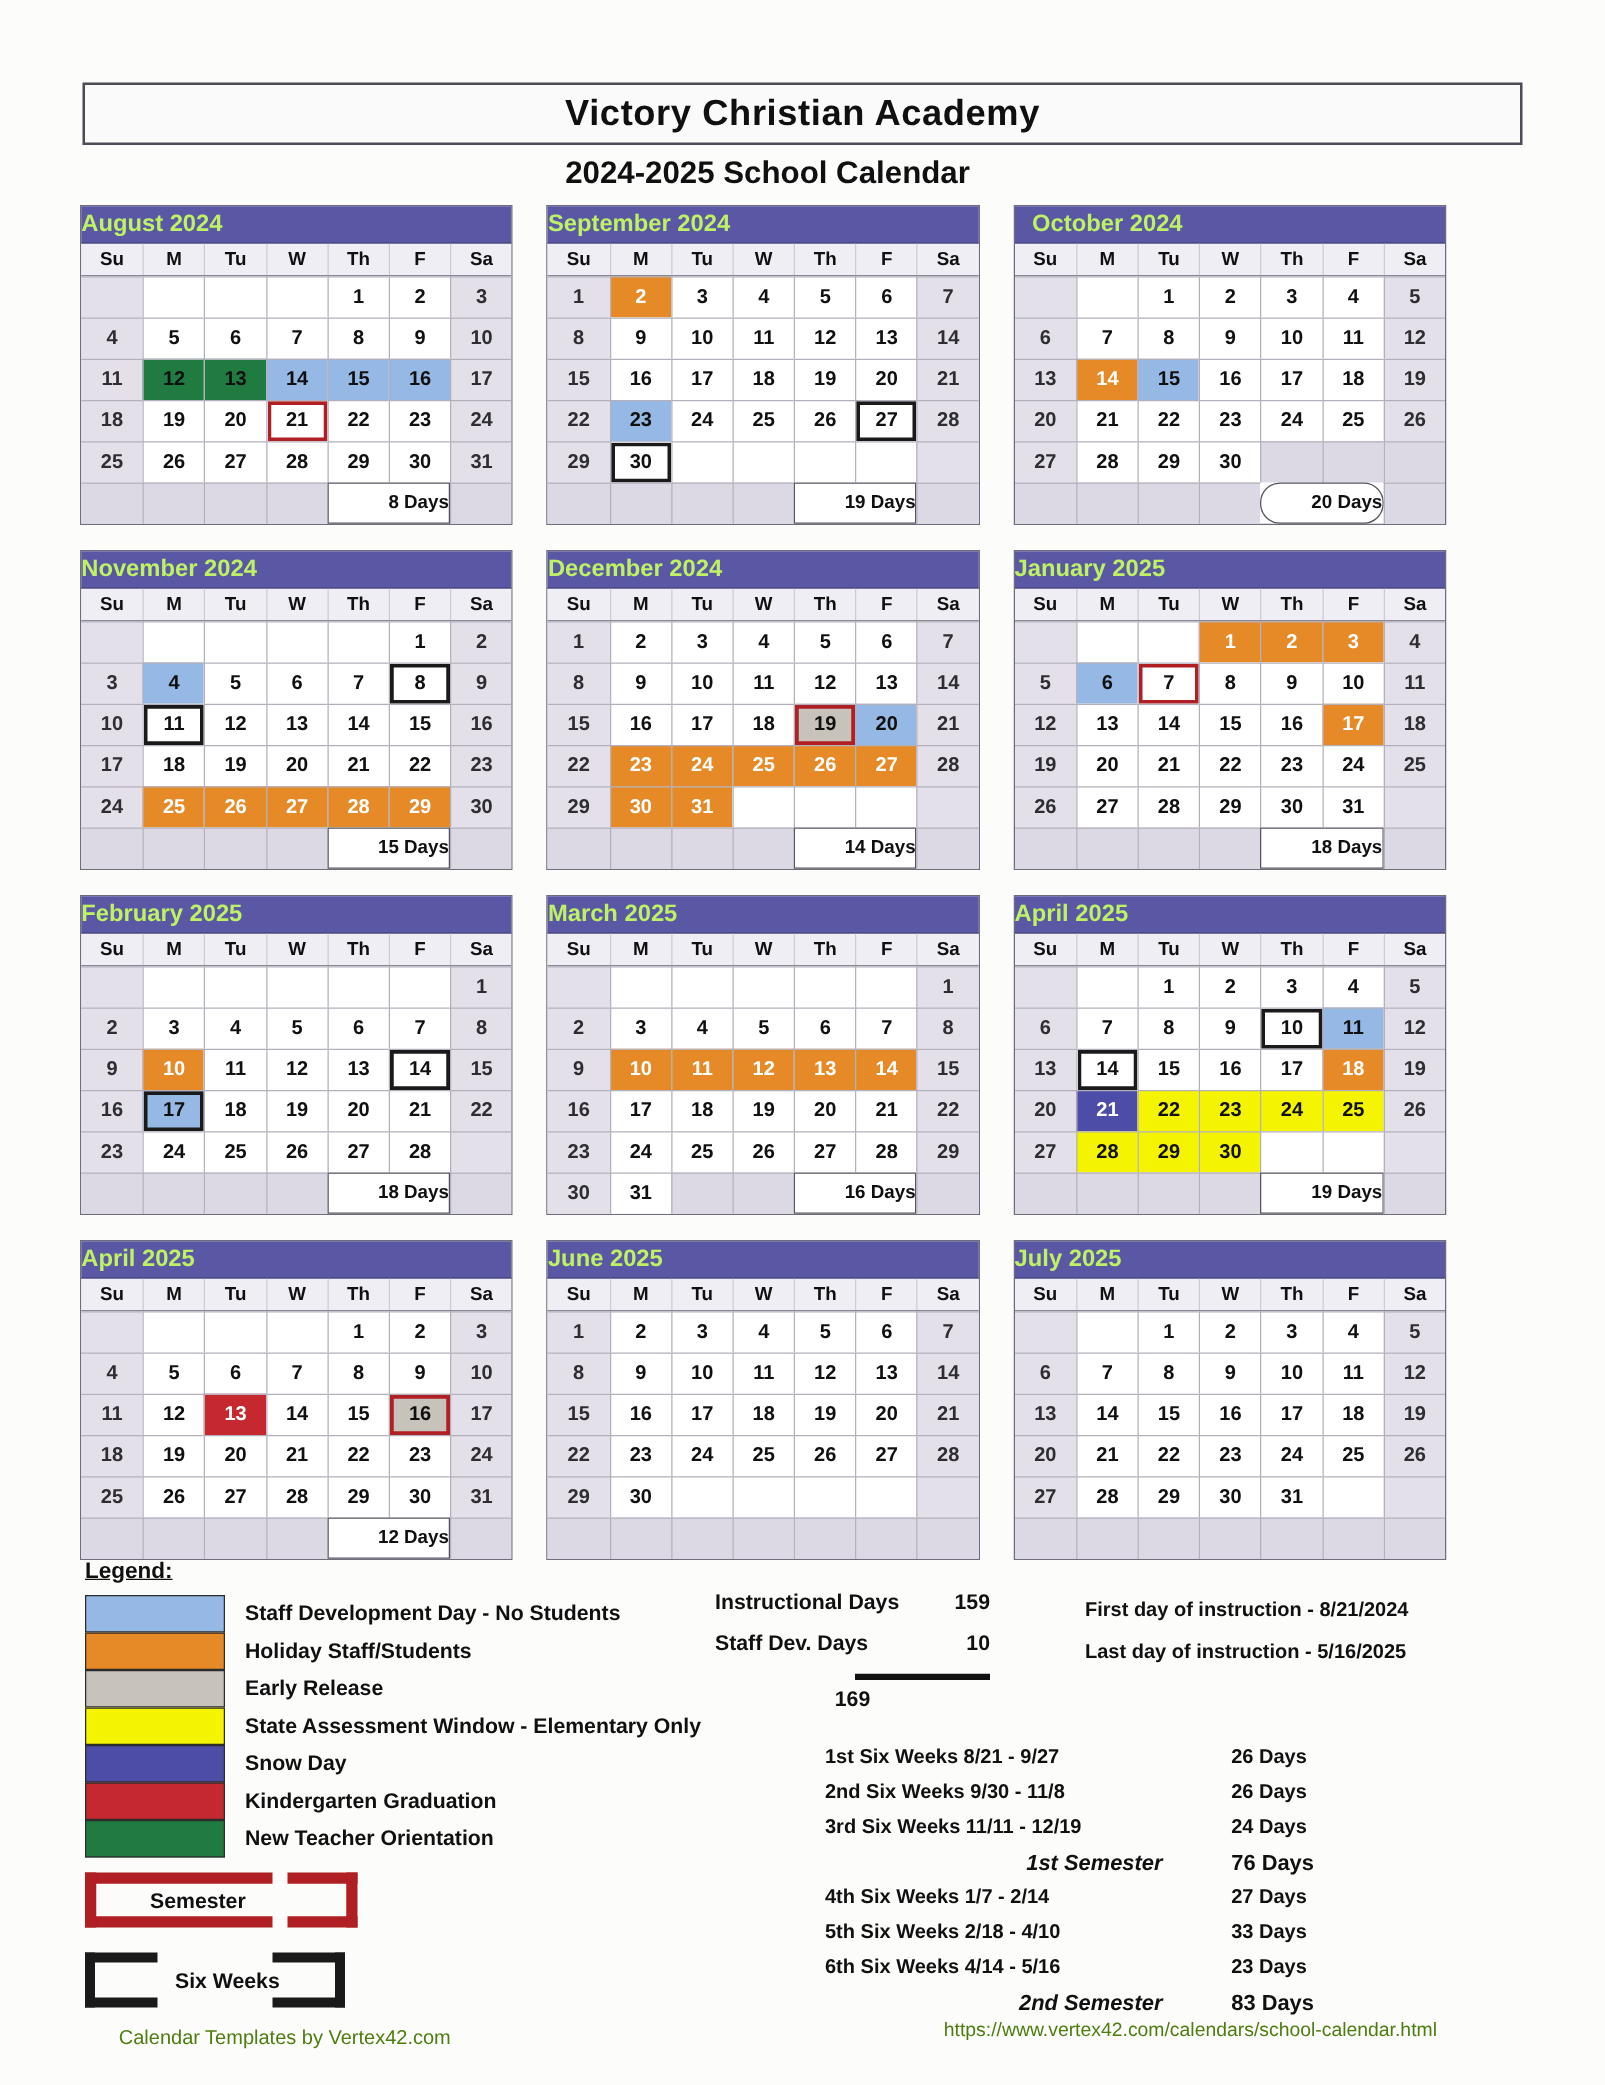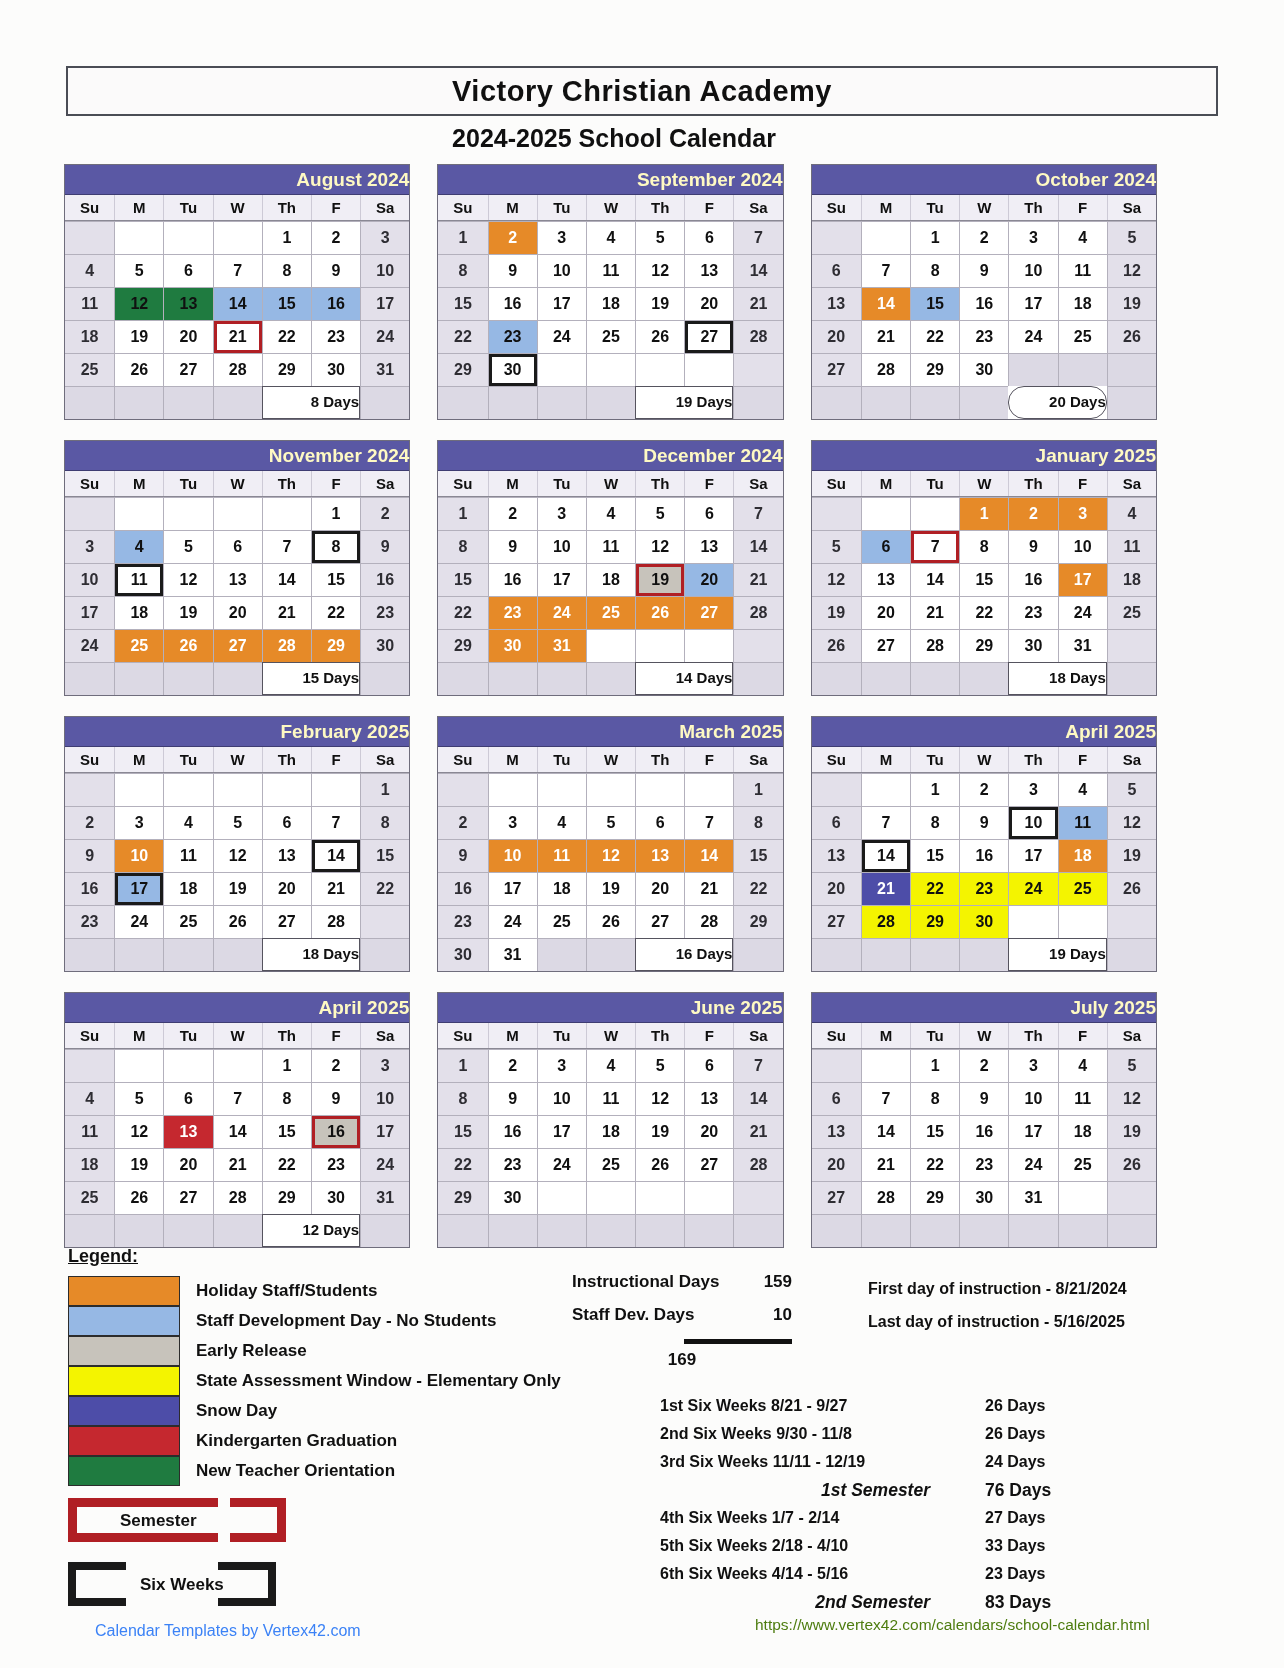--- a/index.html
+++ b/index.html
@@ -19,22 +19,22 @@
     position:absolute;left:66px;top:124px;width:1096px;
     text-align:center;font-size:25px;font-weight:700;
   }
   .months{
     position:absolute;left:64px;top:164px;width:1093px;
     display:grid;grid-template-columns:repeat(3,1fr);
     column-gap:27px;row-gap:20px;
   }
   .month{border:1px solid #6f6d7c;background:#fff;}
   .m-title{
-    height:29px;line-height:29px;text-align:right;
-    color:#fef9c3;font-weight:700;font-size:19px;
+    height:29px;line-height:29px;text-align:left;
+    color:#bef264;font-weight:700;font-size:19px;
     border-bottom:1px solid #3e3c72;
   }
   .m-dow{display:grid;grid-template-columns:repeat(7,1fr);height:25px;background:#f0eef5;border-bottom:1px solid #8a8894;}
   .dowcell{text-align:center;font-weight:700;font-size:15px;line-height:25px;border-left:1px solid #cdcad6;}
   .dowcell:first-child{border-left:none;}
   .m-row{display:grid;grid-template-columns:repeat(7,1fr);height:33px;}
   .cell{
     border-left:1px solid #b3b0bc;border-top:1px solid #b3b0bc;
     text-align:center;line-height:32px;font-weight:700;font-size:16px;
     background:#fff;color:#101010;overflow:hidden;
@@ -66,21 +66,21 @@
   .st-row{display:flex;justify-content:space-between;height:33px;}
   .st-total-line{width:108px;border-top:5px solid #111;margin-left:auto;margin-top:1px;}
   .st-total{text-align:center;margin-top:6px;}
   .stats-right{position:absolute;left:868px;top:1272px;font-size:16px;font-weight:700;line-height:33px;white-space:nowrap;}
   .sixweeks{position:absolute;left:660px;top:1392px;font-size:16px;font-weight:700;}
   .sx-row{display:flex;height:28px;align-items:center;}
   .sx-label{width:270px;white-space:nowrap;}
   .sx-value{margin-left:55px;width:110px;white-space:nowrap;}
   .sx-row.bold{font-size:17.5px;}
   .sx-row.bold .sx-label{text-align:right;font-style:italic;}
-  .footer-l{position:absolute;left:95px;top:1622px;font-size:16px;color:#3b82f6;}
+  .footer-l{position:absolute;left:95px;top:1622px;font-size:16px;color:#4d7c0f;}
   .footer-r{position:absolute;left:755px;top:1616px;font-size:15.5px;color:#4d7c0f;}
 </style>
 </head>
 <body>
 
 <div class="title-box">
   <span>Victory Christian Academy</span>
 </div>
 <div class="subtitle">2024-2025 School Calendar</div>
 
@@ -866,26 +866,26 @@
         <div class="cell empty footer"></div>
         <div class="cell empty wk footer"></div>
       </div>
     </div>
   </div>
 
 <div class="legend-block">
   <div class="legend-title">Legend:</div>
   <div>
       <div class="lg-row">
+        <div class="lg-swatch" style="background: rgb(150, 184, 228);"></div>
+        <div class="lg-label">Staff Development Day - No Students</div>
+      </div>
+      <div class="lg-row">
         <div class="lg-swatch" style="background: rgb(230, 138, 40);"></div>
         <div class="lg-label">Holiday Staff/Students</div>
-      </div>
-      <div class="lg-row">
-        <div class="lg-swatch" style="background: rgb(150, 184, 228);"></div>
-        <div class="lg-label">Staff Development Day - No Students</div>
       </div>
       <div class="lg-row">
         <div class="lg-swatch" style="background: rgb(199, 195, 187);"></div>
         <div class="lg-label">Early Release</div>
       </div>
       <div class="lg-row">
         <div class="lg-swatch" style="background: rgb(244, 244, 0);"></div>
         <div class="lg-label">State Assessment Window - Elementary Only</div>
       </div>
       <div class="lg-row">

